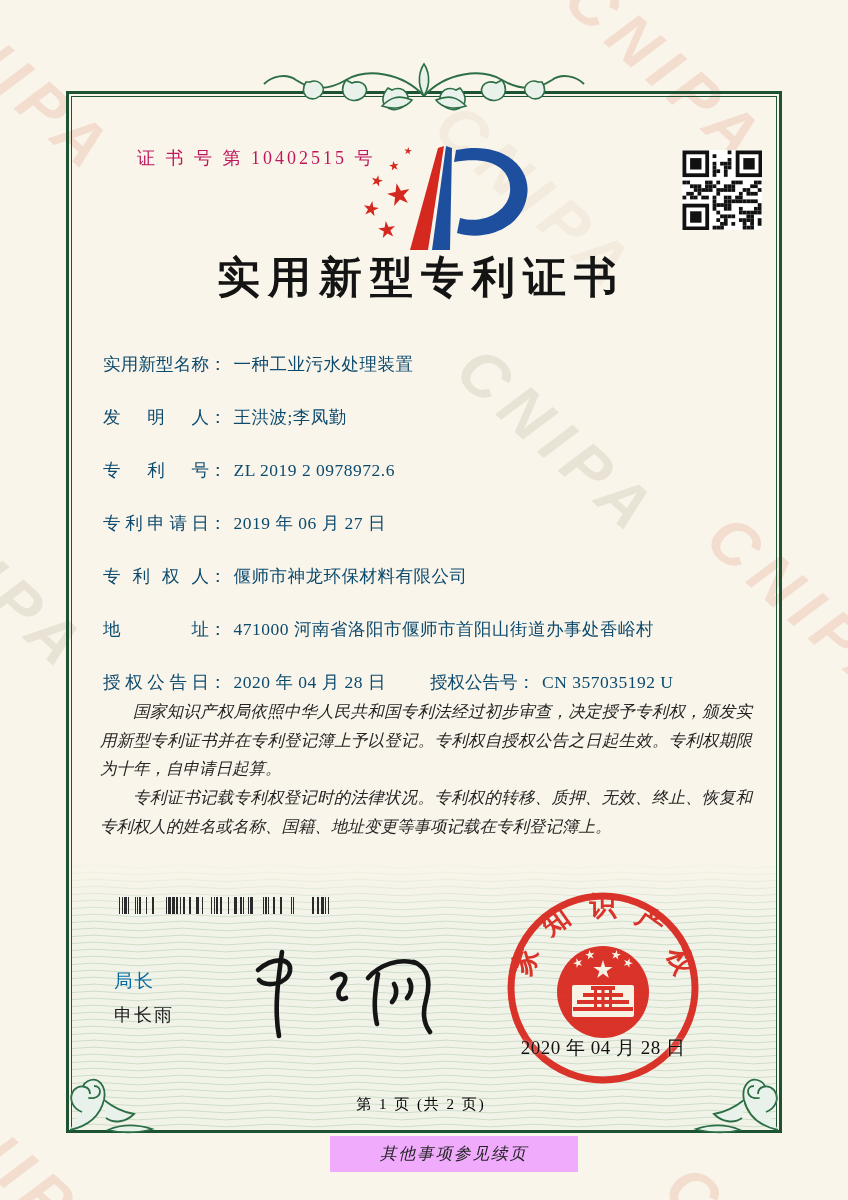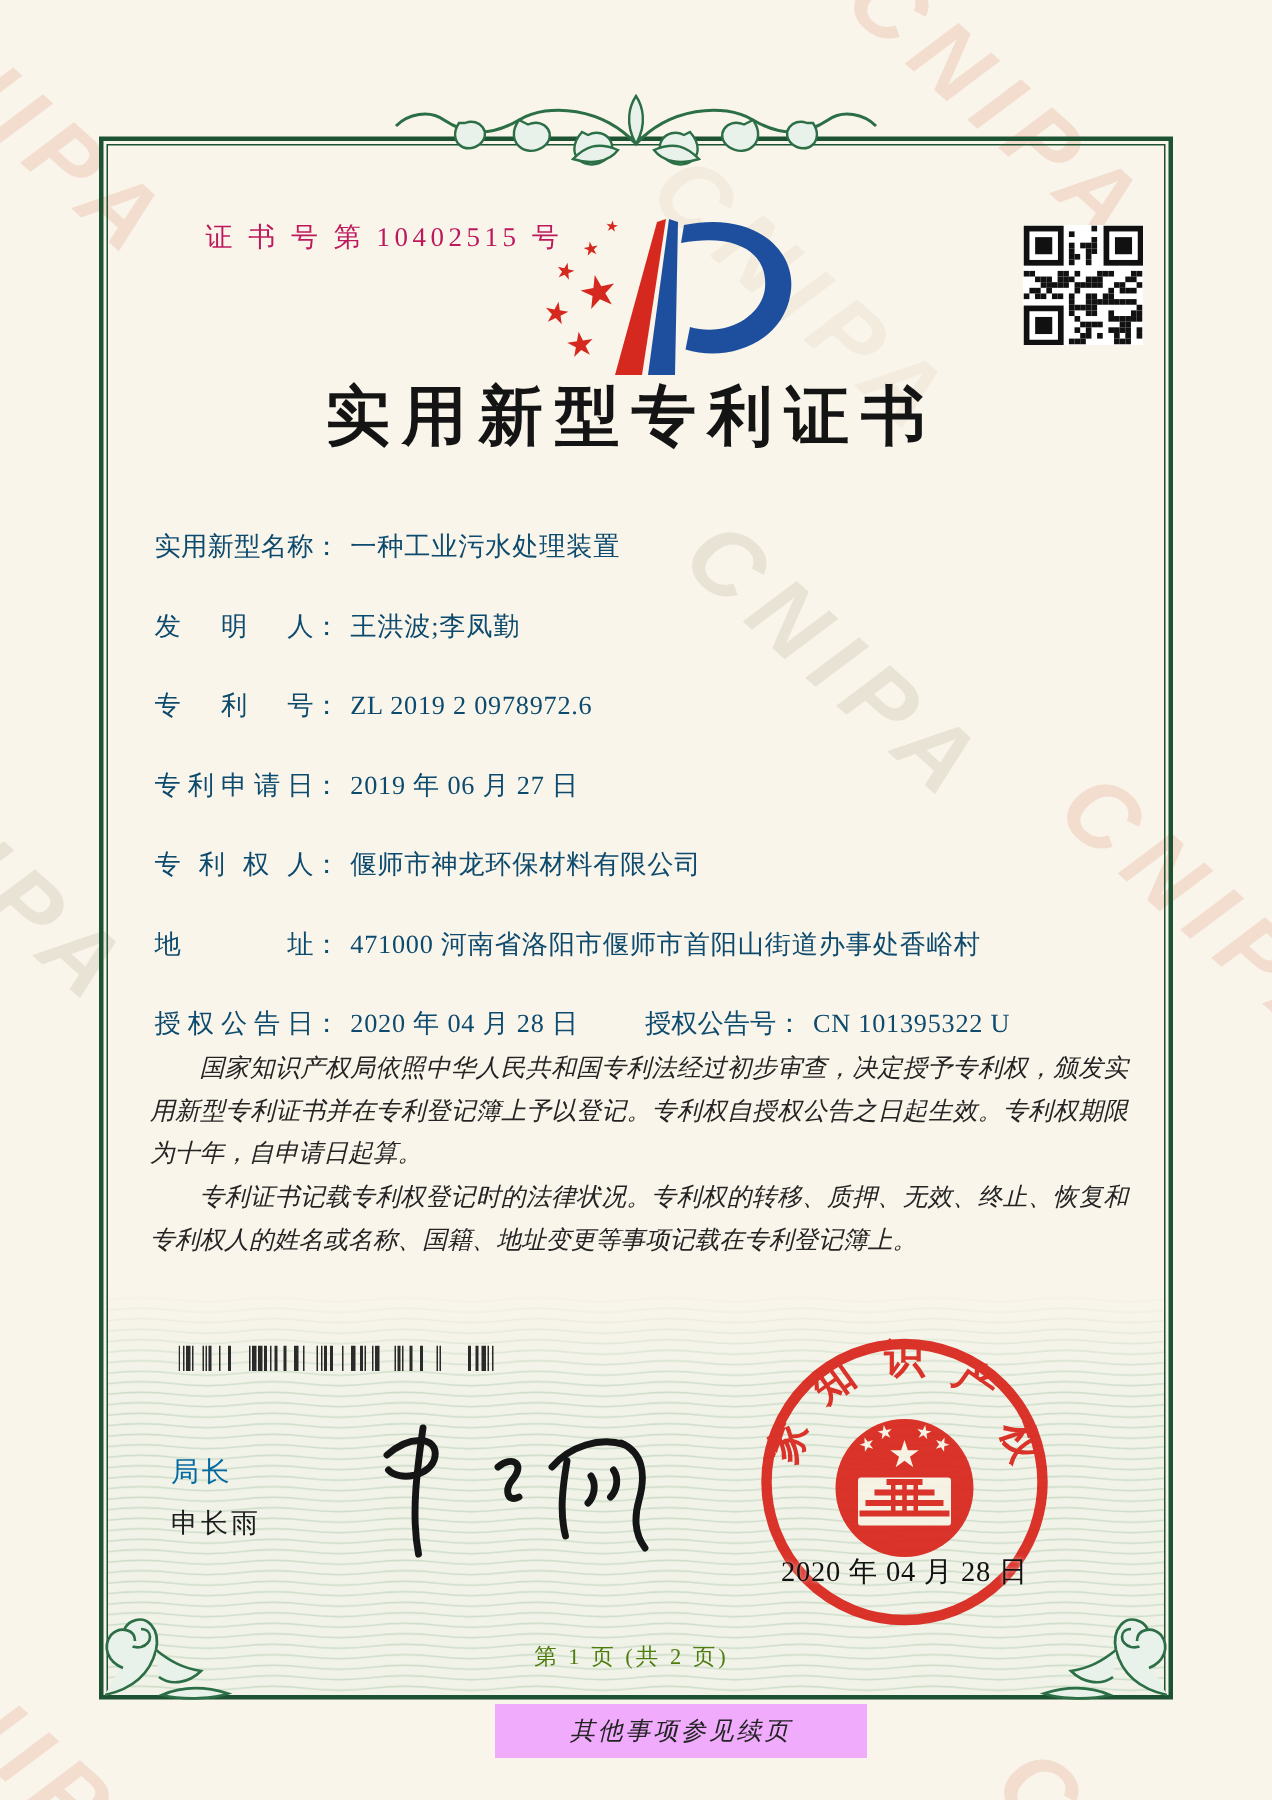--- a/index.html
+++ b/index.html
@@ -67,21 +67,21 @@
   
   .seal{position:absolute;left:503px;top:888px;opacity:0.93;}
   .seal-date{
     position:absolute;left:503px;top:1035px;width:200px;text-align:center;
     font-size:19px;color:#111;letter-spacing:0.5px;
     text-shadow:0 0 3px rgba(250,245,234,0.8);
   }
   
   .page-info{
     position:absolute;left:66px;top:1095px;width:710px;text-align:center;
-    font-size:15px;letter-spacing:2px;color:#4d7c0f;
+    font-size:15px;letter-spacing:2px;color:#000000;
   }
   .note-box{
     position:absolute;left:330px;top:1136px;width:248px;height:36px;
     background:#f0abfc;display:flex;align-items:center;justify-content:center;
     font-size:16.5px;font-style:italic;letter-spacing:2px;color:#232323;
   }
   .ornament{position:absolute;pointer-events:none;}
 </style>
 </head>
 <body>
@@ -330,21 +330,21 @@
   </div>
   <div class="frow">
     <span class="flabel">专利权人</span><span class="fcolon">：</span><span class="fvalue">偃师市神龙环保材料有限公司</span>
   </div>
   <div class="frow">
     <span class="flabel">地址</span><span class="fcolon">：</span><span class="fvalue">471000 河南省洛阳市偃师市首阳山街道办事处香峪村</span>
   </div>
   <div class="frow">
     <span class="flabel">授权公告日</span><span class="fcolon">：</span><span class="fvalue">2020 年 04 月 28 日</span>
     <span class="grant-pair">
-      <span>授权公告号</span><span class="fcolon">：</span><span class="fvalue">CN 101395322 U</span>
+      <span>授权公告号</span><span class="fcolon">：</span><span class="fvalue">CN 357035192 U</span>
     </span>
   </div>
 </div>
 
 <div class="paras">
   <p>国家知识产权局依照中华人民共和国专利法经过初步审查，决定授予专利权，颁发实用新型专利证书并在专利登记簿上予以登记。专利权自授权公告之日起生效。专利权期限为十年，自申请日起算。</p>
   <p>专利证书记载专利权登记时的法律状况。专利权的转移、质押、无效、终止、恢复和专利权人的姓名或名称、国籍、地址变更等事项记载在专利登记簿上。</p>
 </div>
 
 <svg class="barcode" width="215" height="17" viewBox="0 0 215 17">

